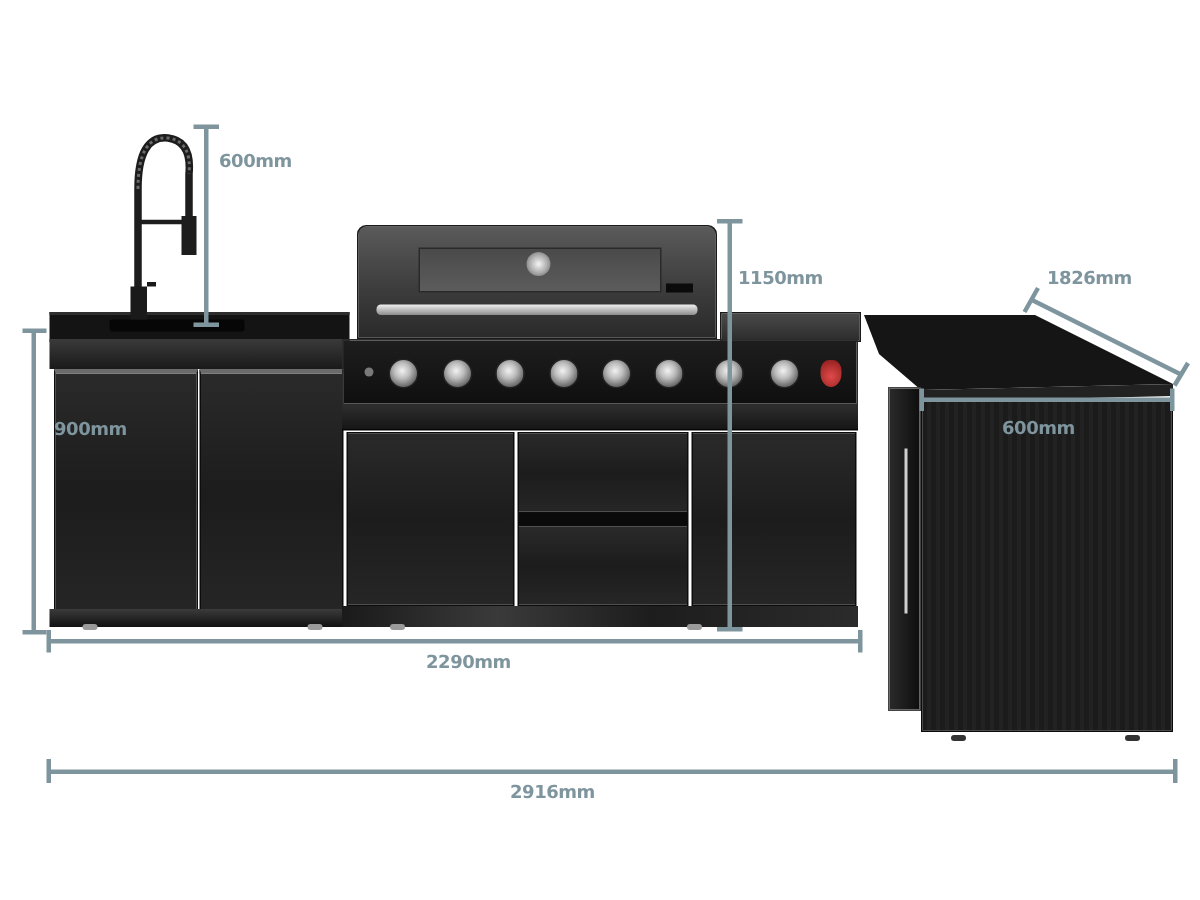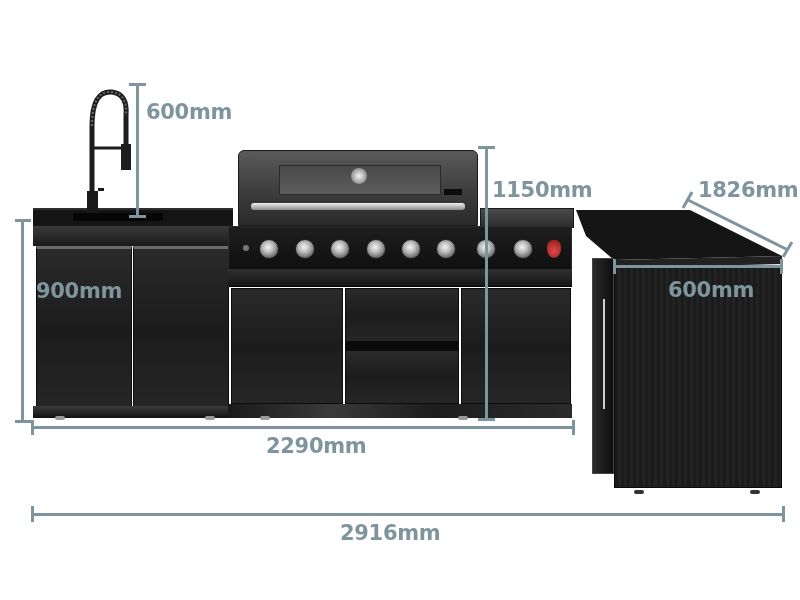--- a/index.html
+++ b/index.html
@@ -1,18 +1,18 @@
 <!DOCTYPE html>
 <html><head>
 <meta charset="utf-8">
 <style>
   html,body{margin:0;padding:0;background:#ffffff;}
   body{width:800px;height:600px;position:relative;overflow:hidden;font-family:"DejaVu Sans",sans-serif;}
   .abs{position:absolute;}
-  .dim-label{position:absolute;color:#7f959e;font-weight:bold;font-size:21px;letter-spacing:-0.3px;font-family:"DejaVu Sans",sans-serif;white-space:nowrap;}
+  .dim-label{position:absolute;color:#7f959e;font-weight:bold;font-size:12px;letter-spacing:-0.3px;font-family:"DejaVu Sans",sans-serif;white-space:nowrap;}
   .dim-line{position:absolute;background:#7f959e;}
   .panel{background:linear-gradient(180deg,#2a2a2a 0%,#1c1c1c 50%,#262626 100%);border:1px solid #0c0c0c;box-sizing:border-box;}
   .granite{background:radial-gradient(circle at 30% 40%,#262626 0,#101010 60%),#111;background-color:#131313;}
   .knob{position:absolute;width:20px;height:20px;border-radius:50%;background:radial-gradient(circle at 45% 40%,#f2f2f2 0,#bdbdbd 35%,#6e6e6e 70%,#3a3a3a 100%);border:1px solid #222;box-sizing:border-box;}
   .foot{position:absolute;width:10px;height:4px;background:#9a9a9a;border-radius:2px;}
 </style>
 </head>
 <body>
 
 <div class="abs" style="left:33px;top:208px;width:200px;height:212px;">
@@ -115,18 +115,18 @@
 <div class="dim-label" style="left:698px;top:178px;">1826mm</div>
 
 <div class="dim-line" style="left:614px;top:265px;width:168px;height:3px;"></div>
 <div class="dim-line" style="left:613px;top:259px;width:3px;height:15px;"></div>
 <div class="dim-line" style="left:780px;top:259px;width:3px;height:15px;"></div>
 <div class="dim-label" style="left:668px;top:278px;">600mm</div>
 
 <div class="dim-line" style="left:32px;top:426px;width:542px;height:3px;"></div>
 <div class="dim-line" style="left:31px;top:420px;width:3px;height:15px;"></div>
 <div class="dim-line" style="left:572px;top:420px;width:3px;height:15px;"></div>
-<div class="dim-label" style="left:266px;top:434px;text-align:center;">2290mm</div>
+<div class="dim-label" style="left:284px;top:434px;text-align:center;">2290mm</div>
 
 <div class="dim-line" style="left:32px;top:513px;width:752px;height:3px;"></div>
 <div class="dim-line" style="left:31px;top:506px;width:3px;height:16px;"></div>
 <div class="dim-line" style="left:782px;top:506px;width:3px;height:16px;"></div>
 <div class="dim-label" style="left:340px;top:521px;">2916mm</div>
 
 </body></html>

